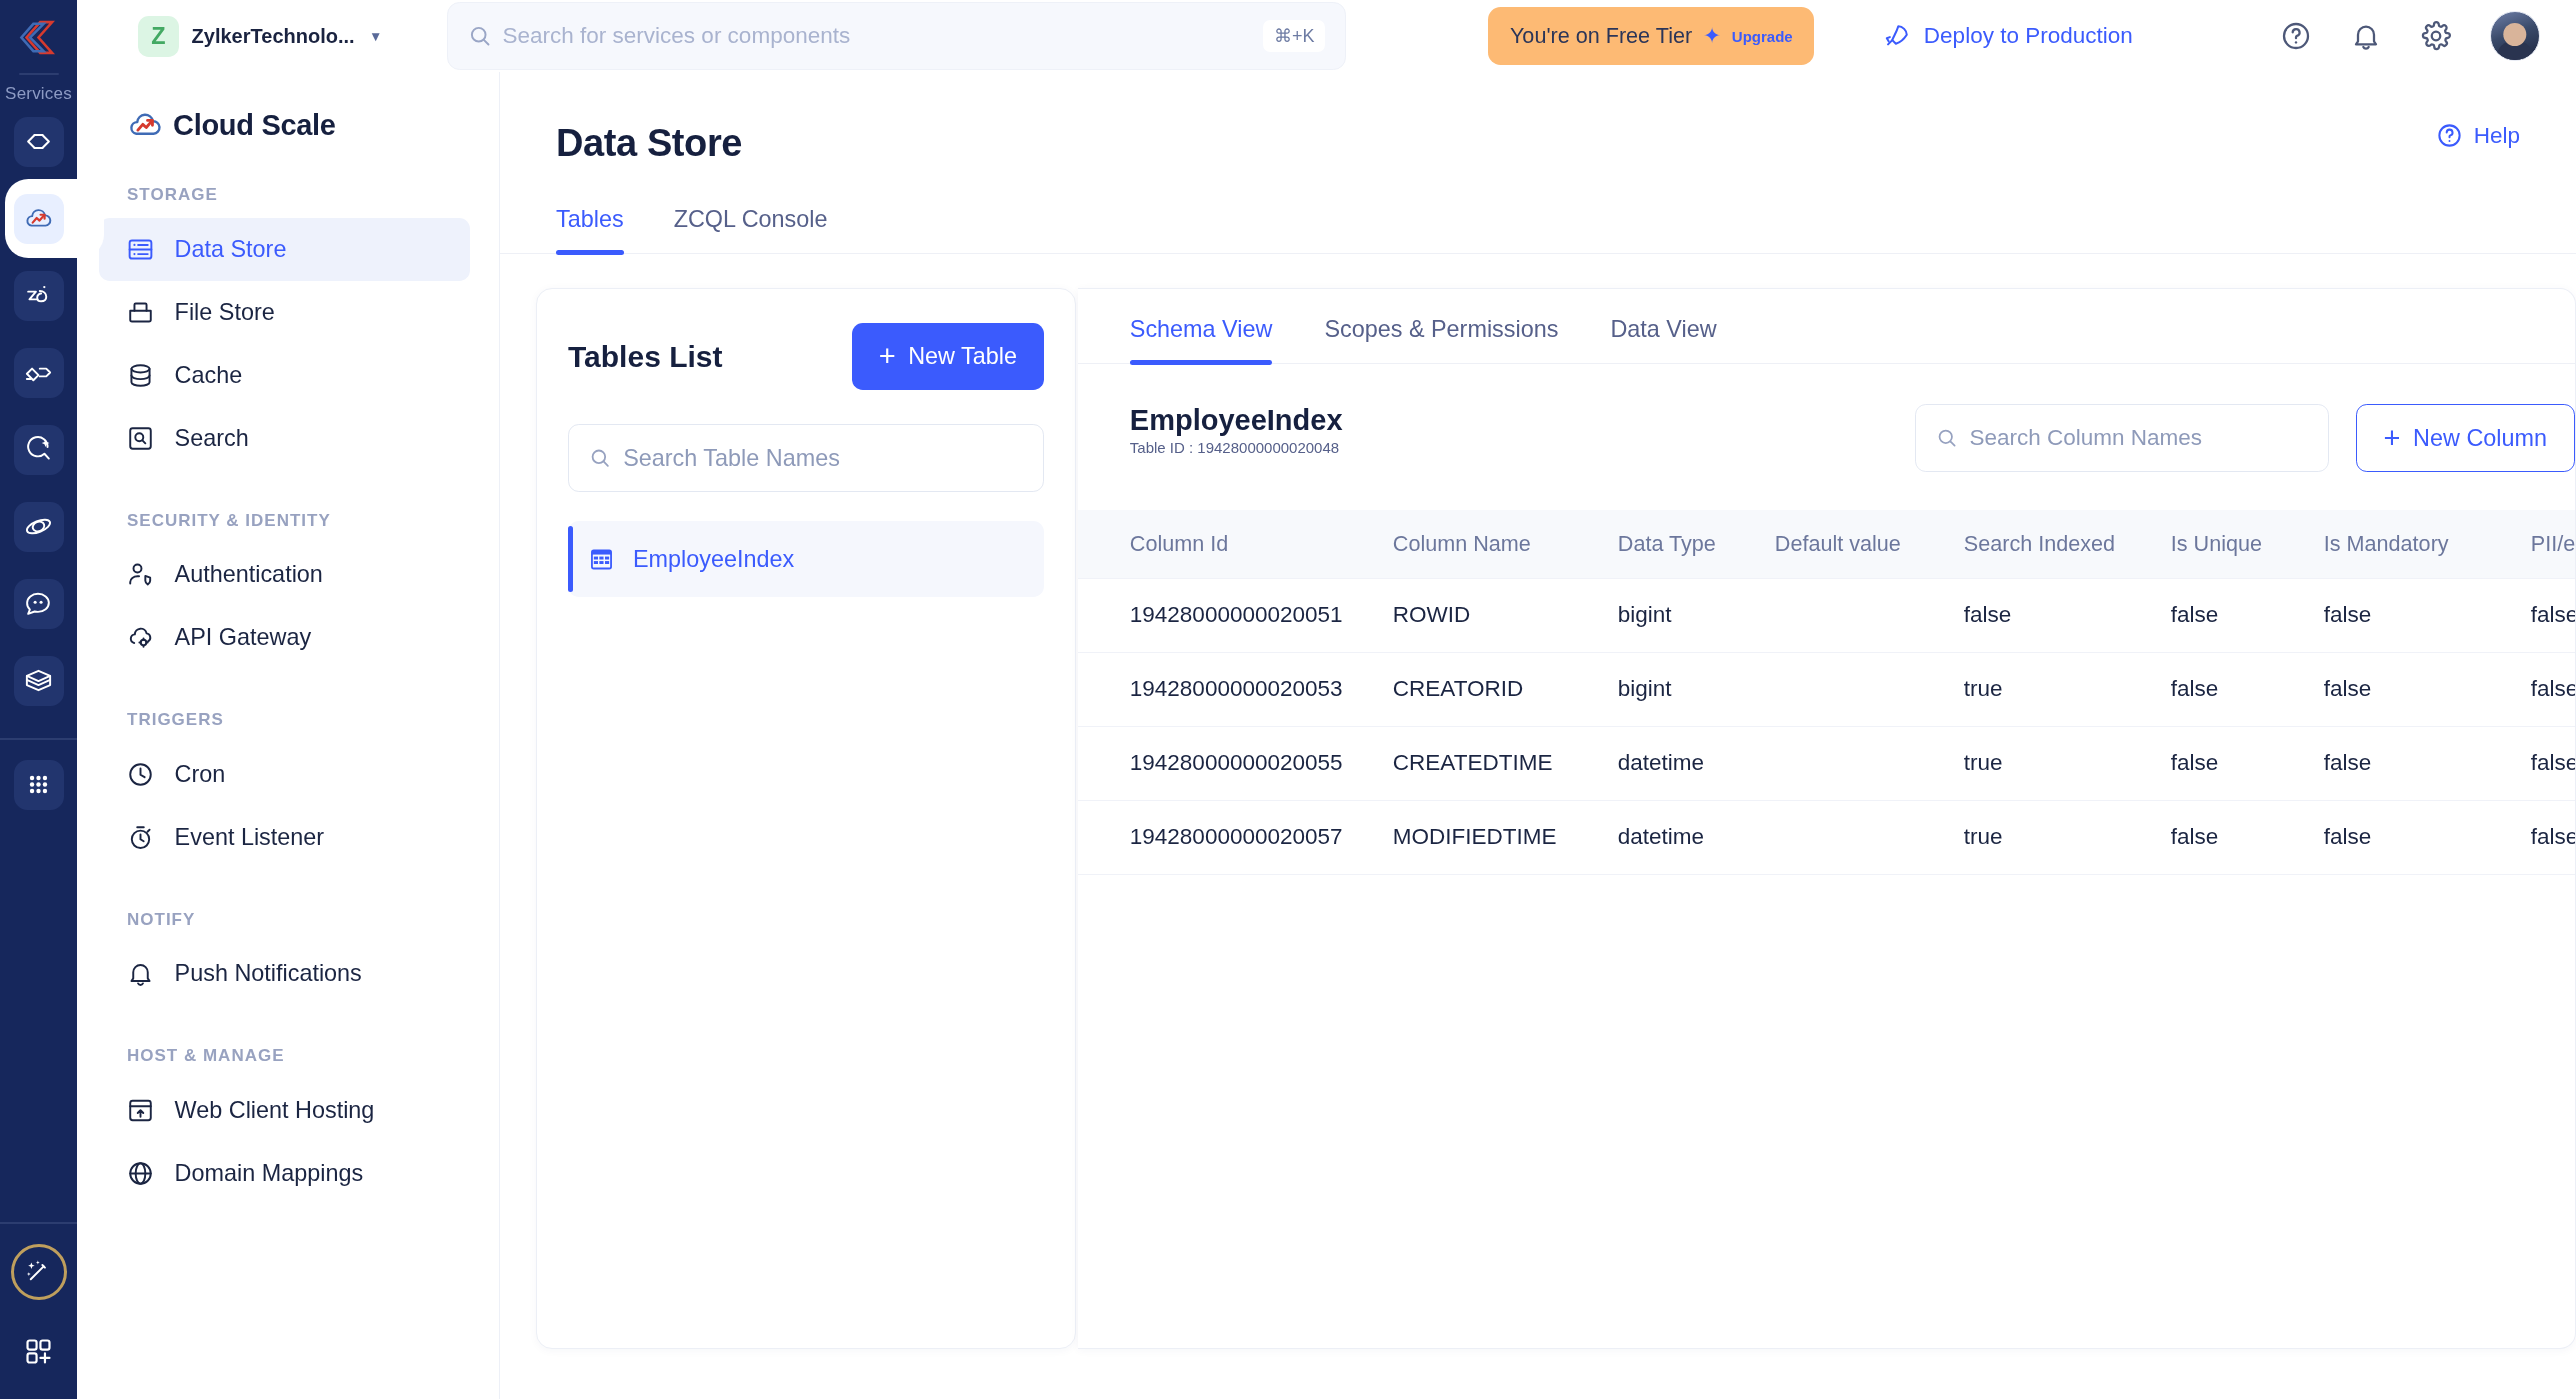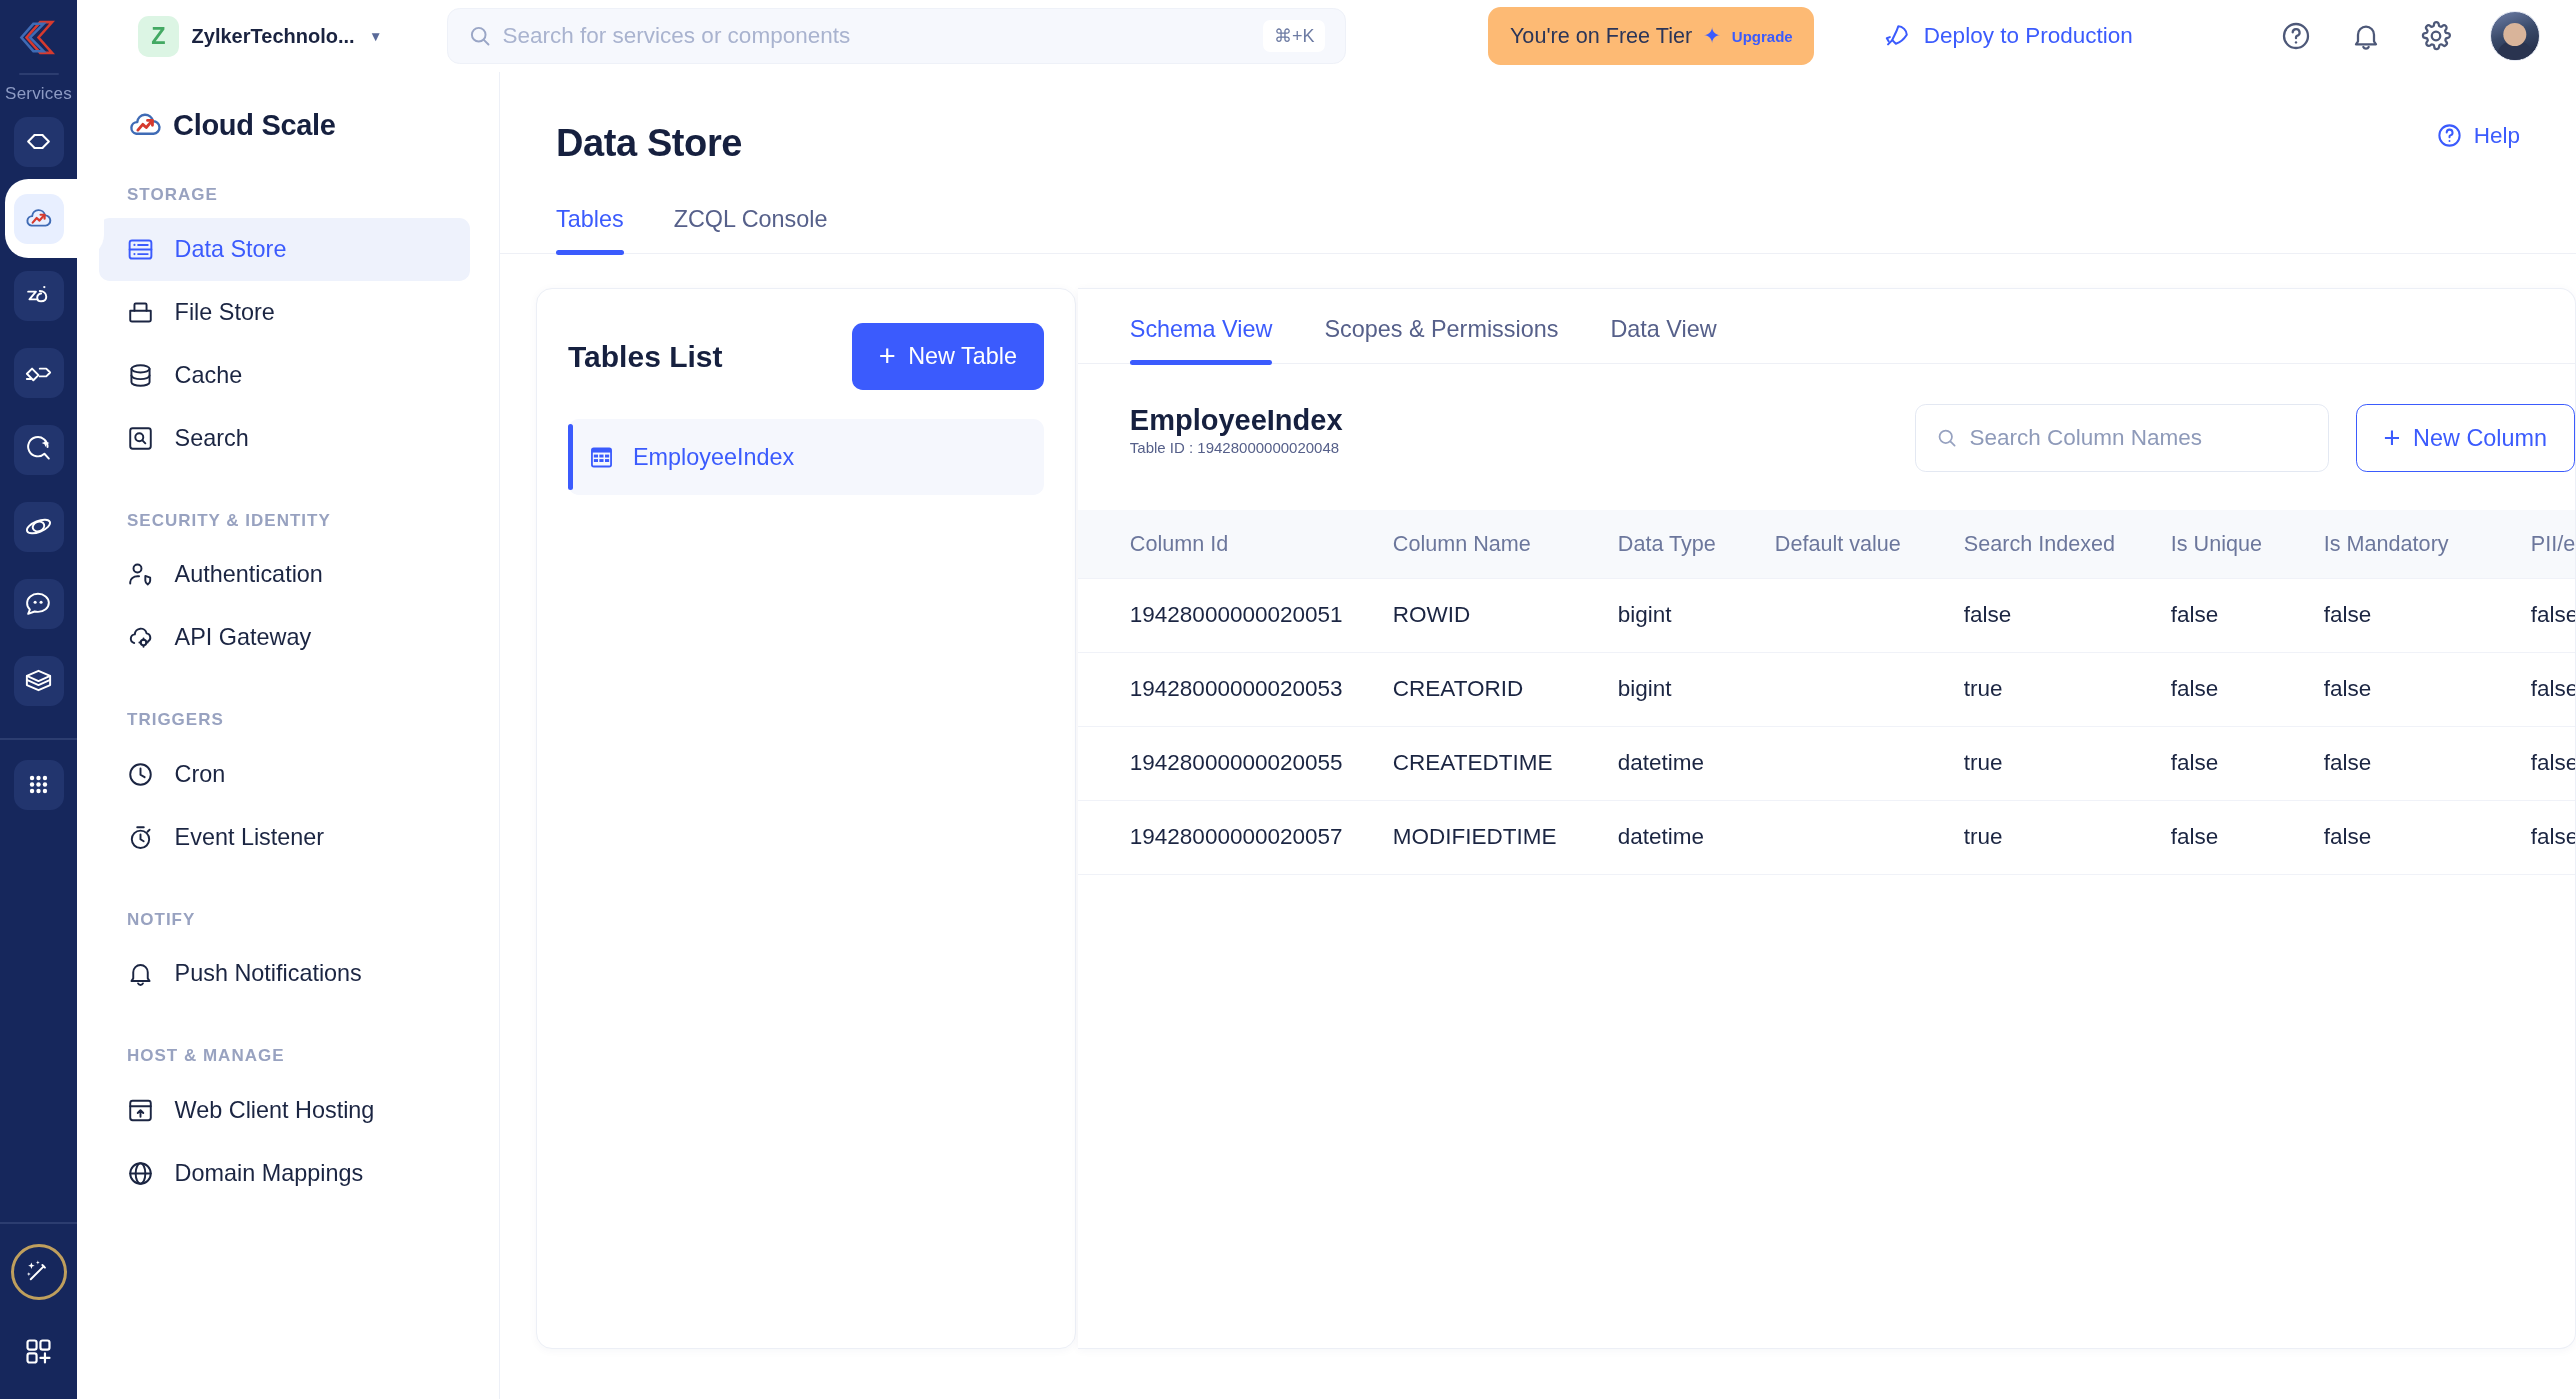--- a/index.html
+++ b/index.html
@@ -55,21 +55,21 @@
   }
   .org-chip { display:flex; align-items:center; gap:12.6px; margin-left:61px; cursor:pointer; }
   .org-avatar {
     width:41px; height:41px; border-radius:10.8px; background:#dcf5e4; color:#43a963;
     display:flex; align-items:center; justify-content:center; font-size:23.4px; font-weight:600;
   }
   .org-name { font-size:20px; font-weight:600; color:#1a2340; }
   .org-caret { color:#5a6a99; font-size:13.5px; margin-left:1.8px; }
 
   .global-search {
-    margin-left:65px; width:899px; height:56px; background:#f6f8fd;
+    margin-left:65px; width:899px; height:68px; background:#f6f8fd;
     border:0.9px solid #eef1f8; border-radius:12.6px;
     display:flex; align-items:center; padding:0 20px; cursor:text;
   }
   .global-search .sicon { color:#9aa6c6; width:23.4px; height:23.4px; margin-right:10.8px; }
   .global-search input {
     flex:1; border:none; outline:none; background:transparent;
     font-family:inherit; font-size:22.5px; color:#4a5578;
   }
   .global-search input::placeholder { color:#a9b3cf; }
   .kbd {
@@ -532,20 +532,27 @@
 
   <div class="content-wrap">
 
     <div class="tables-card">
       <div class="tc-head">
         <div class="tc-title">Tables List</div>
         <button class="new-table-btn">
           <span class="plus">+</span>
           <span>New Table</span>
         </button>
+      </div>
+      <div class="tbl-search">
+        <svg viewBox="0 0 24 24" fill="none" stroke="currentColor" stroke-width="2" stroke-linecap="round">
+          <circle cx="11" cy="11" r="7"></circle>
+            <path d="M16.5 16.5 L21 21"></path>
+        </svg>
+        <input value="" placeholder="Search Table Names" style="">
       </div>
       <div class="table-list-item">
         <svg viewBox="0 0 24 24" fill="currentColor">
           <rect x="3.5" y="4" width="17" height="16" rx="1.6" fill="none" stroke="currentColor" stroke-width="1.6"></rect>
           <rect x="5.2" y="9.4" width="3.7" height="2.6"></rect>
             <rect x="10.1" y="9.4" width="3.7" height="2.6"></rect>
             <rect x="15.1" y="9.4" width="3.7" height="2.6"></rect>
           <rect x="5.2" y="13.4" width="3.7" height="2.6"></rect>
             <rect x="10.1" y="13.4" width="3.7" height="2.6"></rect>
             <rect x="15.1" y="13.4" width="3.7" height="2.6"></rect>

